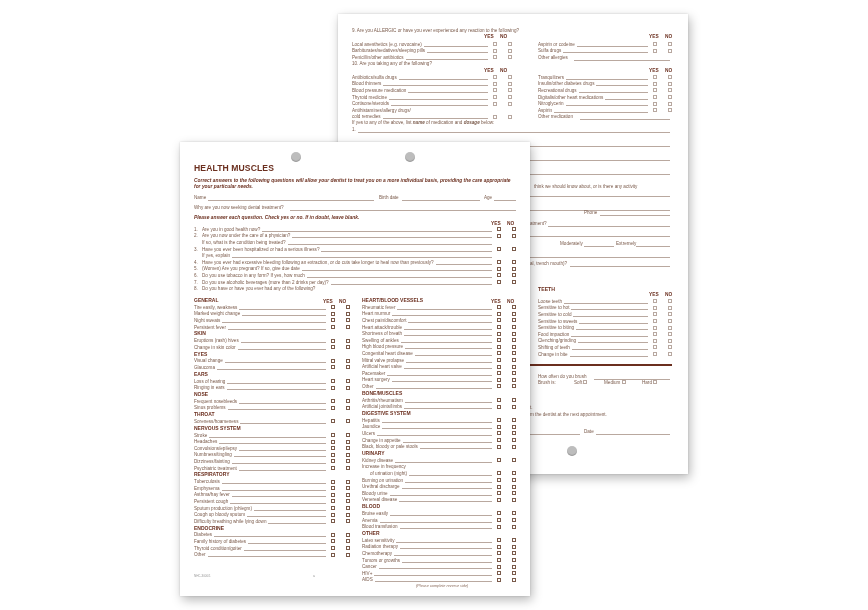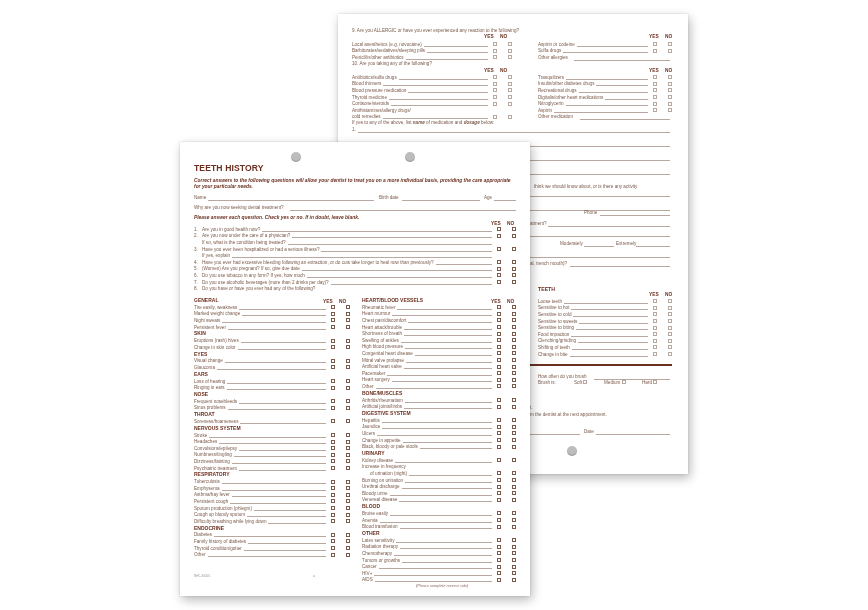--- a/index.html
+++ b/index.html
@@ -303,21 +303,21 @@
   <div class="abs q" style="left:192px;top:398px;">m the dentist at the next appointment.</div>
   <div class="line" style="left:192px;top:420px;width:50px;"></div>
   <div class="abs q" style="left:246px;top:415px;">Date</div>
   <div class="line" style="left:258px;top:420px;width:74px;"></div>
   <div class="hole" style="left:229px;top:432px;"></div>
 </div>
 
 <div id="front" class="sheet">
   <div class="hole" style="left:111px;top:10px;"></div>
   <div class="hole" style="left:225px;top:10px;"></div>
-  <div class="abs title" style="left:14px;top:21px;">TEETH HISTORY</div>
+  <div class="abs title" style="left:14px;top:21px;">HEALTH MUSCLES</div>
   <div class="abs intro" style="left:14px;top:36px;width:322px;">Correct answers to the following questions will allow your dentist to treat you on a more individual basis, providing the care appropriate for your particular needs.</div>
   <div class="abs q" style="left:14px;top:53px;">Name</div>
   <div class="line" style="left:28px;top:58px;width:166px;"></div>
   <div class="abs q" style="left:199px;top:53px;">Birth date</div>
   <div class="line" style="left:222px;top:58px;width:78px;"></div>
   <div class="abs q" style="left:304px;top:53px;">Age</div>
   <div class="line" style="left:314px;top:58px;width:22px;"></div>
   <div class="abs q" style="left:14px;top:63px;">Why are you now seeking dental treatment?</div>
   <div class="line" style="left:110px;top:68px;width:226px;"></div>
   <div class="abs instr" style="left:14px;top:73px;">Please answer each question. Check yes or no. If in doubt, leave blank.</div>

